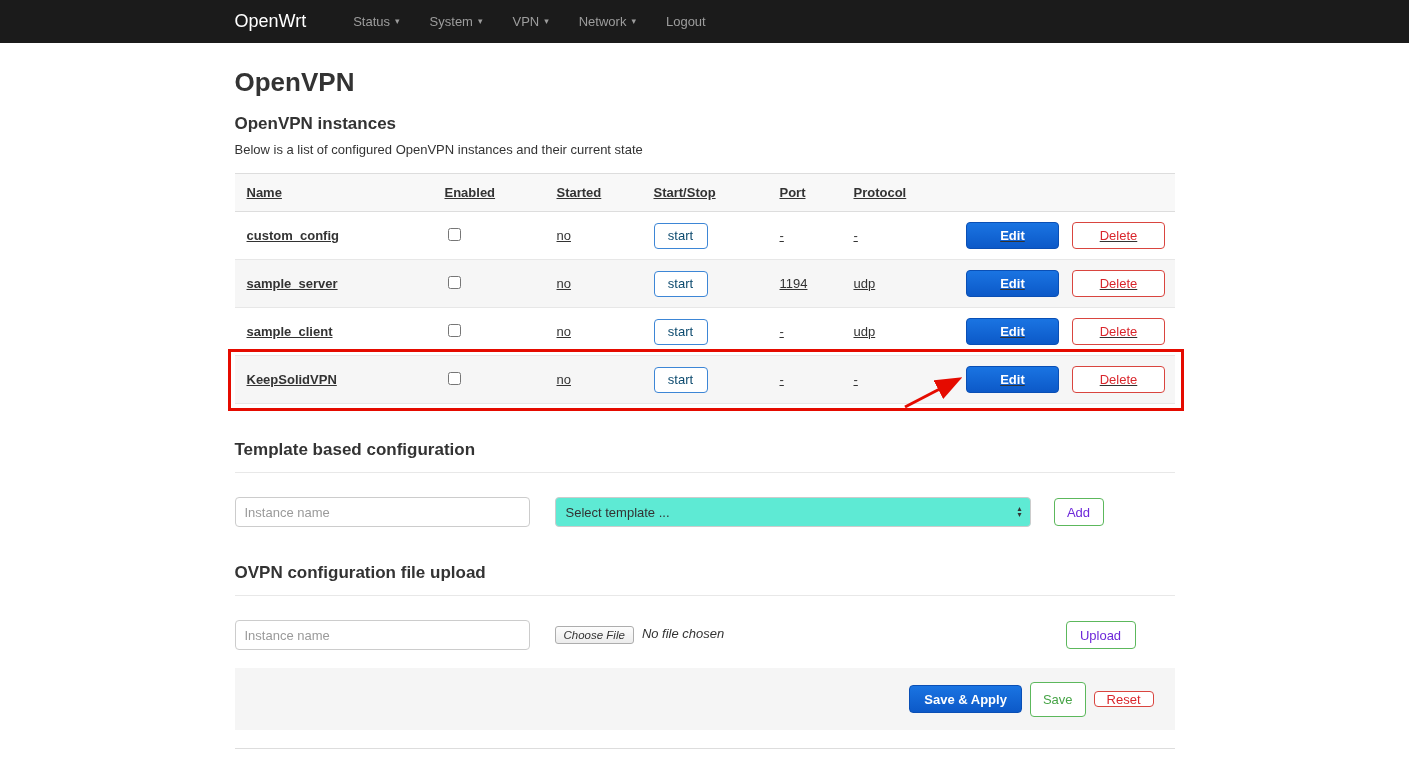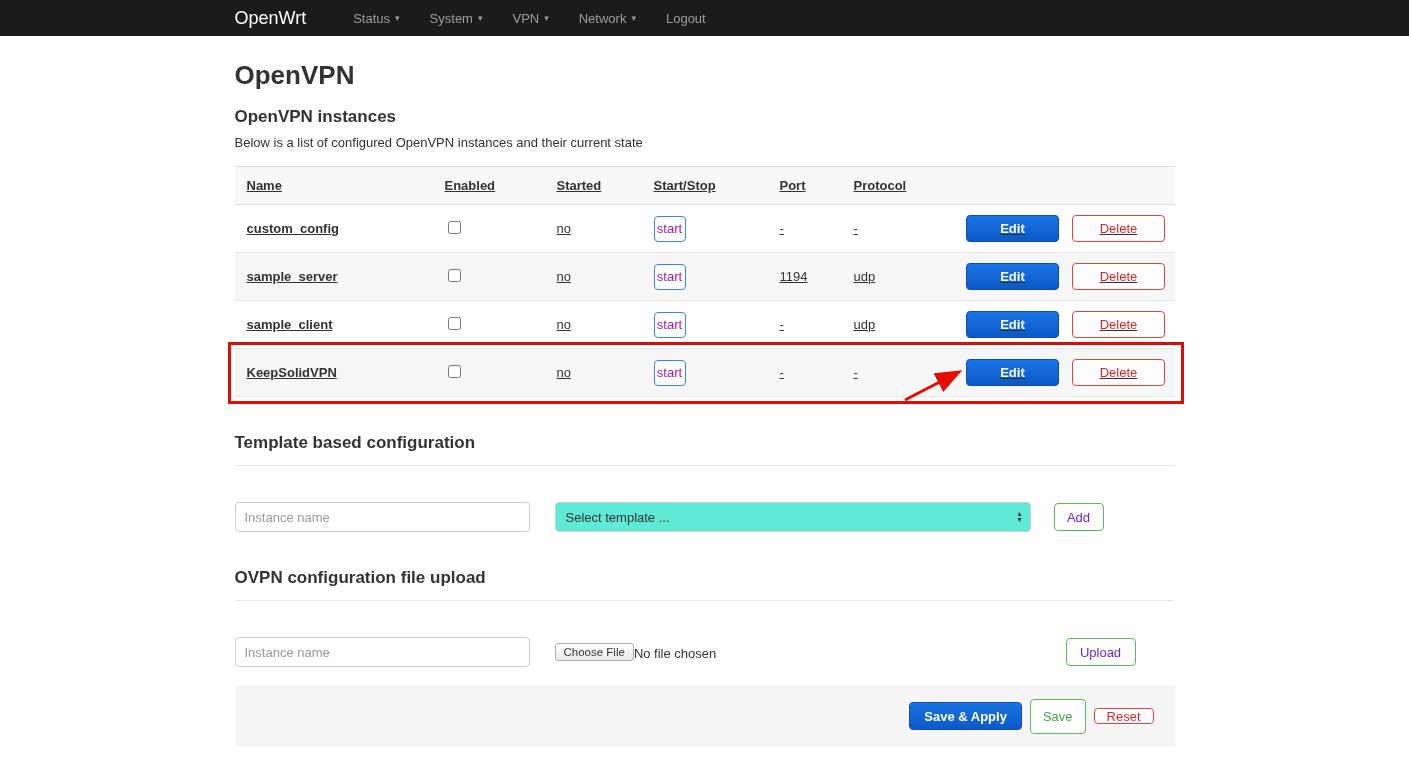--- a/index.html
+++ b/index.html
@@ -5,21 +5,21 @@
   * { box-sizing: border-box; margin: 0; padding: 0; }
   html, body { background: #fff; }
   body {
     font-family: "Liberation Sans", sans-serif;
     font-size: 13px;
     color: #333;
     min-width: 1409px;
   }
 
   
-  .navbar { background: #1b1b1b; height: 36px; }
+  .navbar { background: #1b1b1b; height: 43px; }
   .navbar-inner { width: 940px; margin: 0 auto; height: 100%; display: flex; align-items: center; }
   .brand { color: #fff; font-size: 18px; margin-right: 32px; cursor: pointer; }
   .nav-items { display: flex; align-items: center; }
   .nav-item { color: #9d9d9d; font-size: 13px; padding: 0 15px; display: flex; align-items: center; gap: 5px; cursor: pointer; height: 39px; }
   .nav-caret { font-size: 9px; color: #9d9d9d; line-height: 1; }
 
   
   .container { width: 940px; margin: 0 auto; }
   h1.page-title { font-size: 26px; font-weight: bold; color: #333; margin: 24px 0 16px; }
   h2.sub-title { font-size: 17px; font-weight: bold; margin: 12px 0 8px; }
@@ -39,55 +39,55 @@
   td.cell-actions { padding-right: 10px; }
   .actions-inner { display: flex; gap: 13px; justify-content: flex-start; }
   input[type="checkbox"] { width: 13px; height: 13px; margin-left: 3px; cursor: pointer; }
 
   
   .btn {
     display: inline-flex; align-items: center; justify-content: center;
     font-family: inherit; font-size: 13px; height: 27px; border-radius: 4px;
     background: #fff; border: 1px solid #ccc; cursor: pointer; padding: 0 12px; color: #333;
   }
-  .btn-start { color: #a21caf; border-color: #3d86d6; width: 32px; height: 26px; }
+  .btn-start { color: #0c4a6e; border-color: #3d86d6; width: 54px; height: 26px; }
   .btn-edit, .btn-primary {
     background: linear-gradient(180deg, #1a74e2, #0c59c8);
     border: 1px solid #0a4fb5; color: #fff; font-weight: bold;
   }
   .btn-edit { width: 97px; }
   .btn-delete { color: #d9262c; border-color: #d9453f; width: 95px; }
   .btn-green { color: #6d28d9; border-color: #5cb85c; height: 28px; }
   .btn-primary { height: 28px; padding: 0 14px; }
   .btn-reset { color: #d9262c; border-color: #d9453f; height: 16px; }
   .btn-save { color: #47a447; border-color: #5cb85c; height: 35px; }
 
   
   .hl-box {
     position: absolute; left: -7px; right: -9px; top: 176px; height: 62px;
     border: 3px solid #e50b00; pointer-events: none; z-index: 4;
   }
   svg.annot { position: absolute; top: 0; left: 0; pointer-events: none; overflow: visible; z-index: 5; }
 
   
-  .form-row { display: flex; align-items: center; margin-top: 36px; }
+  .form-row { display: flex; align-items: center; margin-top: 24px; }
   .text-input {
     width: 295px; height: 30px; border: 1px solid #ccc; border-radius: 4px;
     padding: 0 9px; font-size: 13px; font-family: inherit; color: #333;
   }
   .text-input::placeholder { color: #9a9a9a; }
   .select-box {
     width: 476px; height: 30px; border: 1px solid #ccc; border-radius: 4px;
     margin-left: 25px; background: #5eead4; display: flex; align-items: center;
     justify-content: space-between; padding: 0 8px 0 10px; cursor: pointer; font-size: 13px;
   }
   .updown { display: flex; flex-direction: column; line-height: 6px; font-size: 8px; color: #333; }
   .updown i { font-style: normal; }
   .add-btn { margin-left: 23px; width: 50px; }
-  .file-control { display: flex; align-items: flex-end; margin-left: 25px; gap: 0; }
+  .file-control { display: flex; align-items: flex-start; margin-left: 25px; gap: 8px; font-style: italic; }
   .file-btn {
     font-size: 11.5px; color: #333; background: linear-gradient(180deg, #fdfdfd, #ececec);
     border: 1px solid #adadad; border-radius: 3px; padding: 2px 8px; cursor: pointer; white-space: nowrap;
   }
   .file-status { font-size: 13px; color: #333; }
   .upload-btn { margin-left: auto; margin-right: 39px; width: 70px; }
 
   
   .action-bar {
     margin-top: 18px; height: 62px; background: #f5f5f5;

